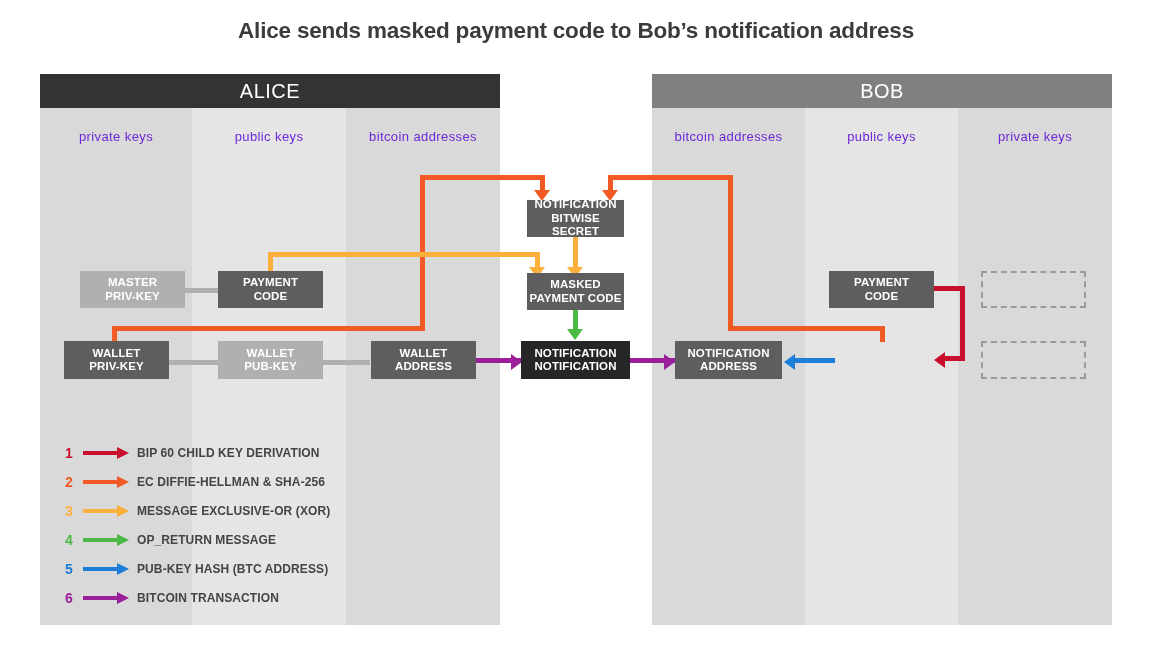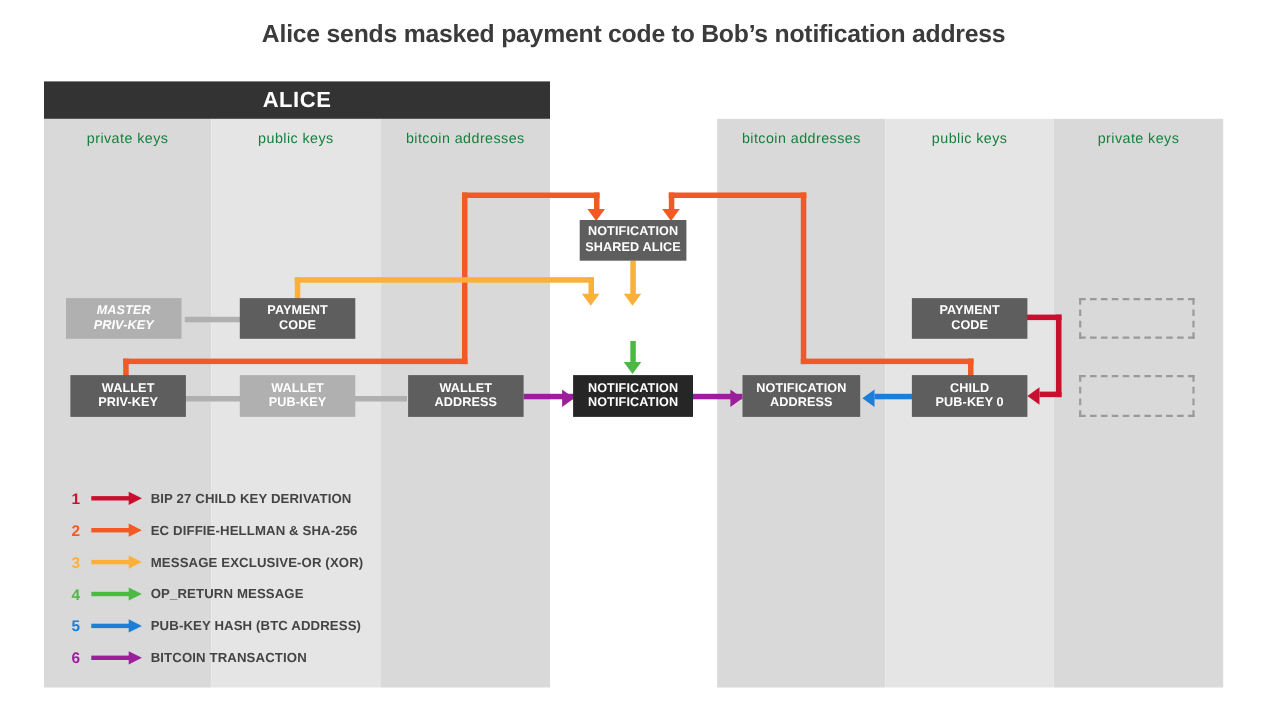--- a/index.html
+++ b/index.html
@@ -22,30 +22,30 @@
   
   .band { position: absolute; top: 108px; height: 517px; }
   .band.shade-a { background: #d9d9d9; }
   .band.shade-b { background: #e5e5e5; }
 
   
   .party { position: absolute; top: 74px; height: 34px; }
   .party-label {
     width: 100%; height: 100%;
     display: flex; align-items: center; justify-content: center;
-    color: #ffffff; font-size: 20px; font-weight: bold; letter-spacing: 0.5px;
+    color: #ffffff; font-size: 20px; font-weight: normal; letter-spacing: 0.5px;
   }
   .party.alice { background: #333333; }
   .party.bob   { background: #808080; }
 
   
   .colcap {
-    position: absolute; top: 113px; height: 24px;
+    position: absolute; top: 124px; height: 24px;
     display: flex; align-items: center; justify-content: center;
-    font-size: 13px; color: #15803d; letter-spacing: 0.4px;
+    font-size: 13px; color: #6d28d9; letter-spacing: 0.4px;
   }
 
   
   .node {
     position: absolute;
     display: flex; flex-direction: column;
     align-items: center; justify-content: center;
     color: #ffffff; text-align: center;
     font-size: 11.5px; font-weight: bold; line-height: 13.5px;
     letter-spacing: 0.1px;
@@ -91,20 +91,23 @@
   <div class="band shade-a" style="left:40px;  width:152px;"></div>
   <div class="band shade-b" style="left:192px; width:154px;"></div>
   <div class="band shade-a" style="left:346px; width:154px;"></div>
   <div class="band shade-a" style="left:652px; width:153px;"></div>
   <div class="band shade-b" style="left:805px; width:153px;"></div>
   <div class="band shade-a" style="left:958px; width:154px;"></div>
 
   <div class="party alice" style="left:40px; width:460px;">
     <div class="party-label">ALICE</div>
   </div>
+  <div class="party bob" style="left:652px; width:460px;">
+    <div class="party-label">BOB</div>
+  </div>
 
   <div class="colcap" style="left:40px;  width:152px;">private keys</div>
   <div class="colcap" style="left:192px; width:154px;">public keys</div>
   <div class="colcap" style="left:346px; width:154px;">bitcoin addresses</div>
   <div class="colcap" style="left:652px; width:153px;">bitcoin addresses</div>
   <div class="colcap" style="left:805px; width:153px;">public keys</div>
   <div class="colcap" style="left:958px; width:154px;">private keys</div>
 
   <div class="glink" style="left:168px; top:288px; width:60px;"></div>
   <div class="glink" style="left:168px; top:360px; width:60px;"></div>
@@ -143,30 +146,34 @@
   <div class="seg" style="left:795px; top:358px; width:40px; height:5px; background:#1c7ed6;"></div>
   <div class="arrow ar-left" style="left:784px; top:354px; border-right:11px solid #1c7ed6;"></div>
 
   <div class="seg" style="left:930px; top:286px; width:35px; height:5px; background:#c8102e;"></div>
   <div class="seg" style="left:960px; top:286px; width:5px;  height:75px; background:#c8102e;"></div>
   <div class="seg" style="left:945px; top:356px; width:20px; height:5px; background:#c8102e;"></div>
   <div class="arrow ar-left" style="left:934px; top:352px; border-right:11px solid #c8102e;"></div>
 
   <div class="node dark" style="left:527px; top:200px; width:97px; height:37px;">
     <span>NOTIFICATION</span>
-    <span class="l2">SHARED ALICE</span>
-  </div>
-
+    <span class="l2">BITWISE SECRET</span>
+  </div>
+
+  <div class="node dark" style="left:527px; top:273px; width:97px; height:37px;">
+    <span>MASKED</span>
+    <span class="l2">PAYMENT CODE</span>
+  </div>
 
   <div class="node black" style="left:521px; top:341px; width:109px; height:38px;">
     <span>NOTIFICATION</span>
     <span class="l2">NOTIFICATION</span>
   </div>
 
-  <div class="node light" style="left:60px; top:271px; width:105px; height:37px;font-style:italic;">
+  <div class="node light" style="left:80px; top:271px; width:105px; height:37px;">
     <span>MASTER</span>
     <span class="l2">PRIV-KEY</span>
   </div>
 
   <div class="node dark" style="left:218px; top:271px; width:105px; height:37px;">
     <span>PAYMENT</span>
     <span class="l2">CODE</span>
   </div>
 
   <div class="node dark" style="left:64px; top:341px; width:105px; height:38px;">
@@ -187,37 +194,33 @@
   <div class="node dark" style="left:675px; top:341px; width:107px; height:38px;">
     <span>NOTIFICATION</span>
     <span class="l2">ADDRESS</span>
   </div>
 
   <div class="node dark" style="left:829px; top:271px; width:105px; height:37px;">
     <span>PAYMENT</span>
     <span class="l2">CODE</span>
   </div>
 
-  <div class="node dark" style="left:829px; top:341px; width:105px; height:38px;">
-    <span>CHILD</span>
-    <span class="l2">PUB-KEY  0</span>
-  </div>
 
   <div class="node ghost" style="left:981px; top:271px; width:105px; height:37px;"></div>
   <div class="node ghost" style="left:981px; top:341px; width:105px; height:38px;"></div>
 
   <div class="legend">
 
     <div class="lrow">
       <span class="lnum" style="color:#c8102e;">1</span>
       <span class="lline">
         <span class="bar" style="background:#c8102e;"></span>
         <span class="tip" style="border-left:12px solid #c8102e;"></span>
       </span>
-      <span class="ltext">BIP 27 CHILD KEY DERIVATION</span>
+      <span class="ltext">BIP 60 CHILD KEY DERIVATION</span>
     </div>
 
     <div class="lrow">
       <span class="lnum" style="color:#f15a24;">2</span>
       <span class="lline">
         <span class="bar" style="background:#f15a24;"></span>
         <span class="tip" style="border-left:12px solid #f15a24;"></span>
       </span>
       <span class="ltext">EC DIFFIE-HELLMAN &amp; SHA-256</span>
     </div>

